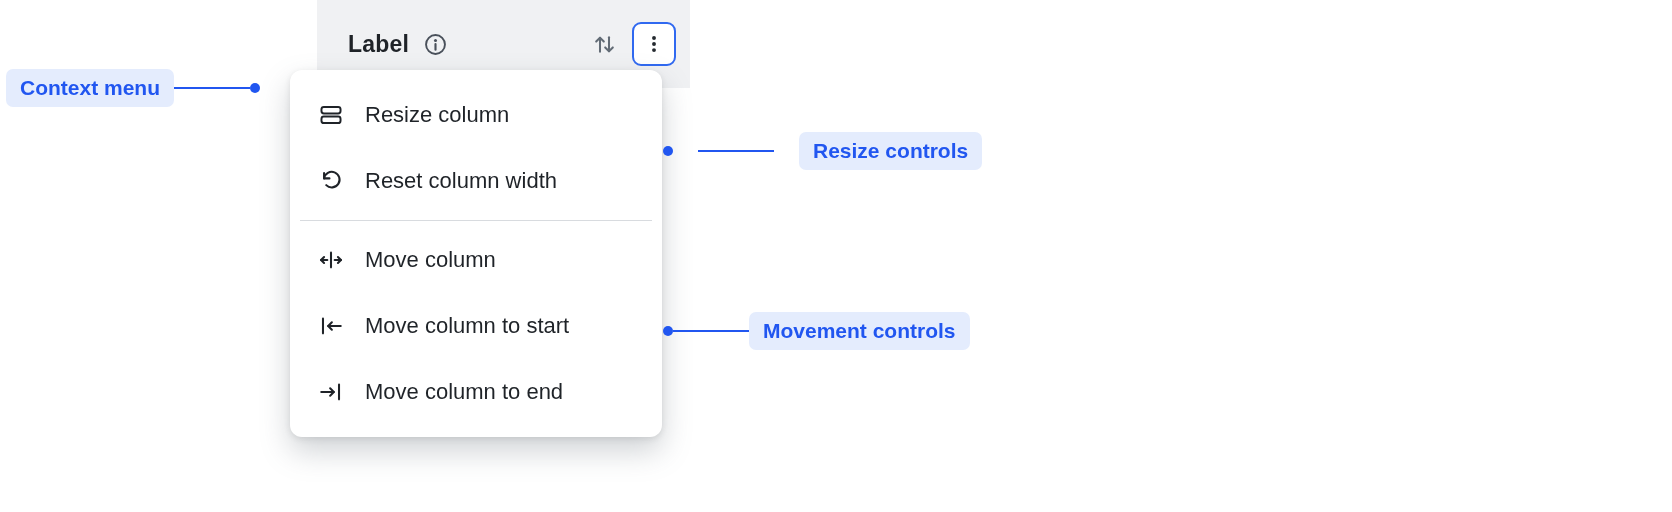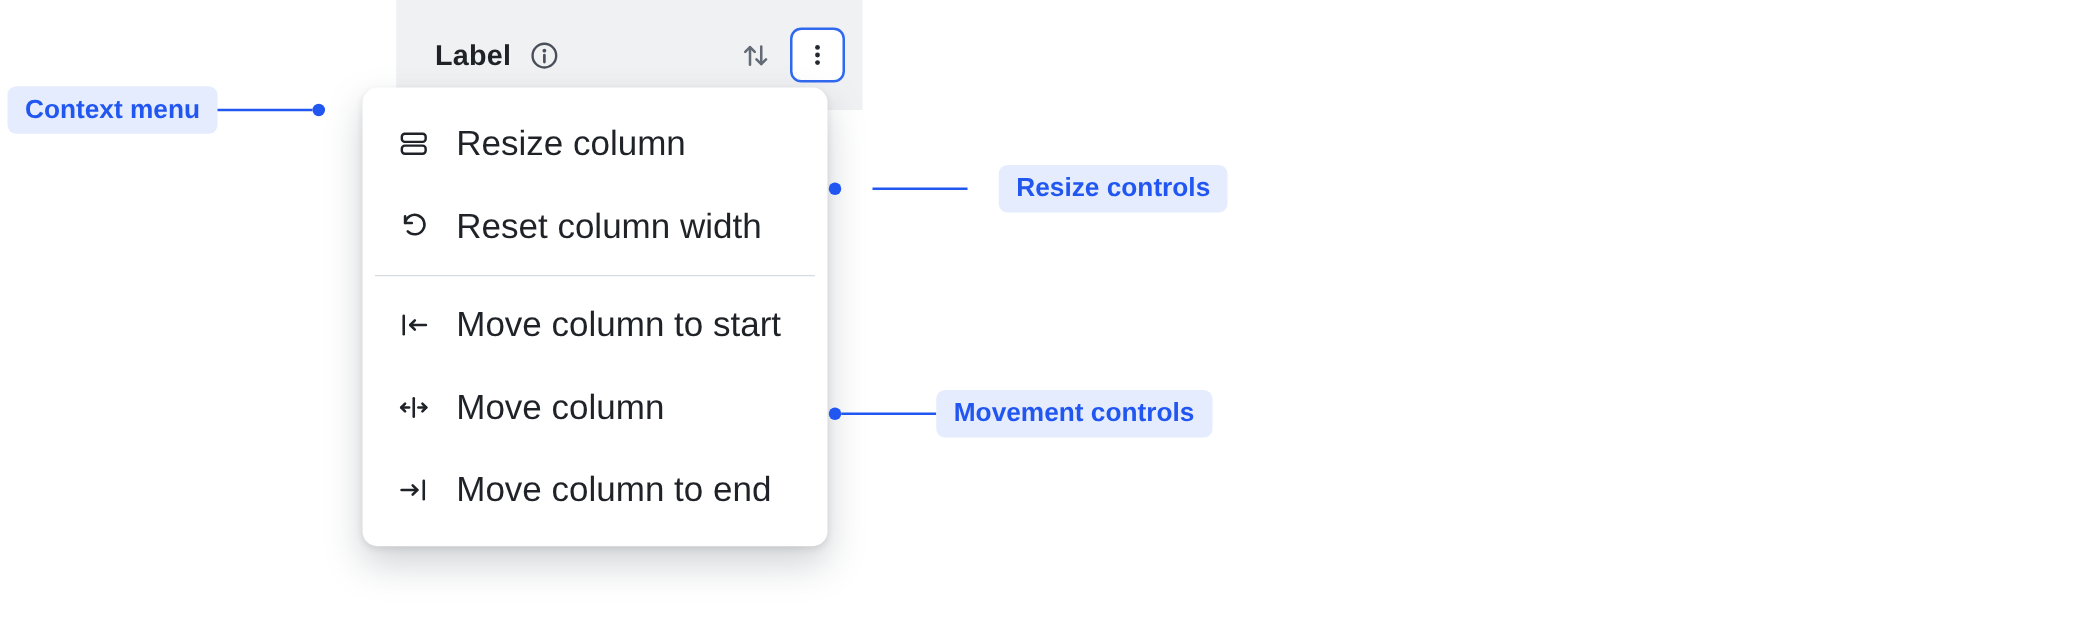--- a/index.html
+++ b/index.html
@@ -67,21 +67,21 @@
   .menu-item {
     display: flex;
     align-items: center;
     height: 66px;
     padding: 0 16px 0 27px;
     gap: 21px;
     cursor: pointer;
   }
   .menu-item .mi { display: flex; align-items: center; width: 27px; justify-content: center; }
   .menu-item .ml {
-    font-size: 28px;
+    font-size: 22px;
     color: #1f2328;
   }
   .menu-divider {
     height: 1px;
     background: #d8dbdf;
     margin: 6px 10px;
   }
 
   
   .callout {
@@ -160,44 +160,44 @@
         </svg>
       </span>
       <span class="ml">Reset column width</span>
     </div>
 
     <div class="menu-divider"></div>
 
     <div class="menu-item">
       <span class="mi">
         <svg width="26" height="26" viewBox="0 0 24 24" fill="none" stroke="#1f2328" stroke-width="1.9" stroke-linecap="round" stroke-linejoin="round">
-          <path d="M4.6 5.2v13.6"></path>
-          <path d="M21 12H9.4"></path>
-          <path d="M12.8 8.6L9.4 12l3.4 3.4"></path>
-        </svg>
-      </span>
-      <span class="ml">Move column to start</span>
-    </div>
-
-    <div class="menu-item">
-      <span class="mi">
-        <svg width="26" height="26" viewBox="0 0 24 24" fill="none" stroke="#1f2328" stroke-width="1.9" stroke-linecap="round" stroke-linejoin="round">
           <path d="M12 5.2v13.6"></path>
           <path d="M8.6 12H2.8"></path>
           <path d="M5.6 9.2L2.8 12l2.8 2.8"></path>
           <path d="M15.4 12h5.8"></path>
           <path d="M18.4 9.2L21.2 12l-2.8 2.8"></path>
         </svg>
       </span>
       <span class="ml">Move column</span>
     </div>
 
     <div class="menu-item">
       <span class="mi">
         <svg width="26" height="26" viewBox="0 0 24 24" fill="none" stroke="#1f2328" stroke-width="1.9" stroke-linecap="round" stroke-linejoin="round">
+          <path d="M4.6 5.2v13.6"></path>
+          <path d="M21 12H9.4"></path>
+          <path d="M12.8 8.6L9.4 12l3.4 3.4"></path>
+        </svg>
+      </span>
+      <span class="ml">Move column to start</span>
+    </div>
+
+    <div class="menu-item">
+      <span class="mi">
+        <svg width="26" height="26" viewBox="0 0 24 24" fill="none" stroke="#1f2328" stroke-width="1.9" stroke-linecap="round" stroke-linejoin="round">
           <path d="M19.4 5.2v13.6"></path>
           <path d="M3 12h11.6"></path>
           <path d="M11.2 8.6L14.6 12l-3.4 3.4"></path>
         </svg>
       </span>
       <span class="ml">Move column to end</span>
     </div>
 
   </div>
 

